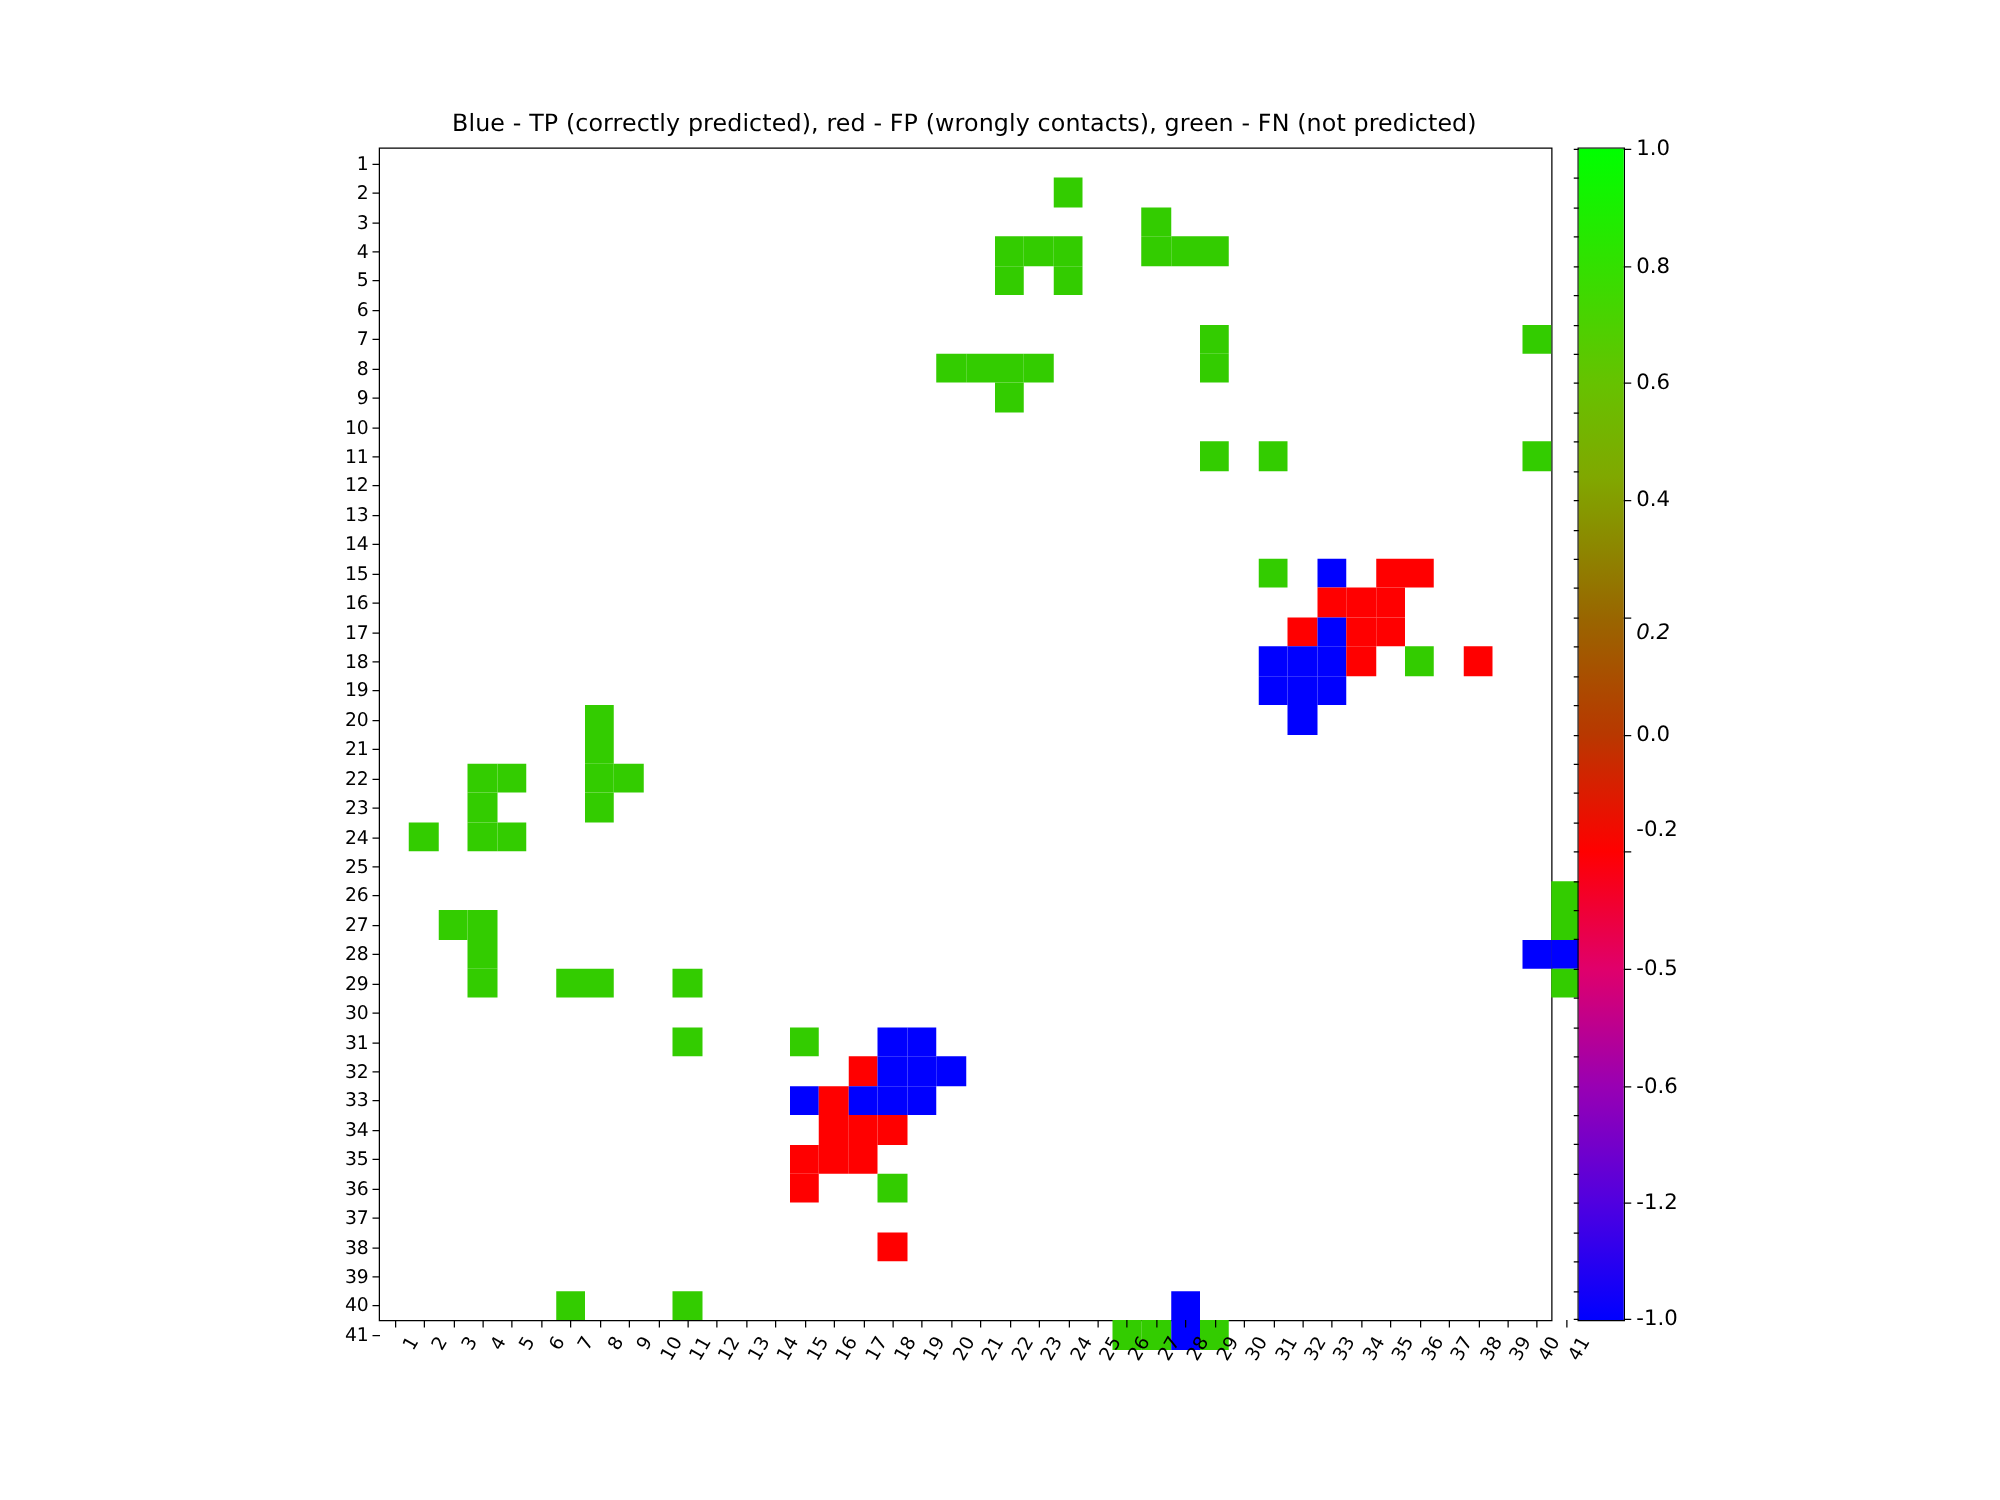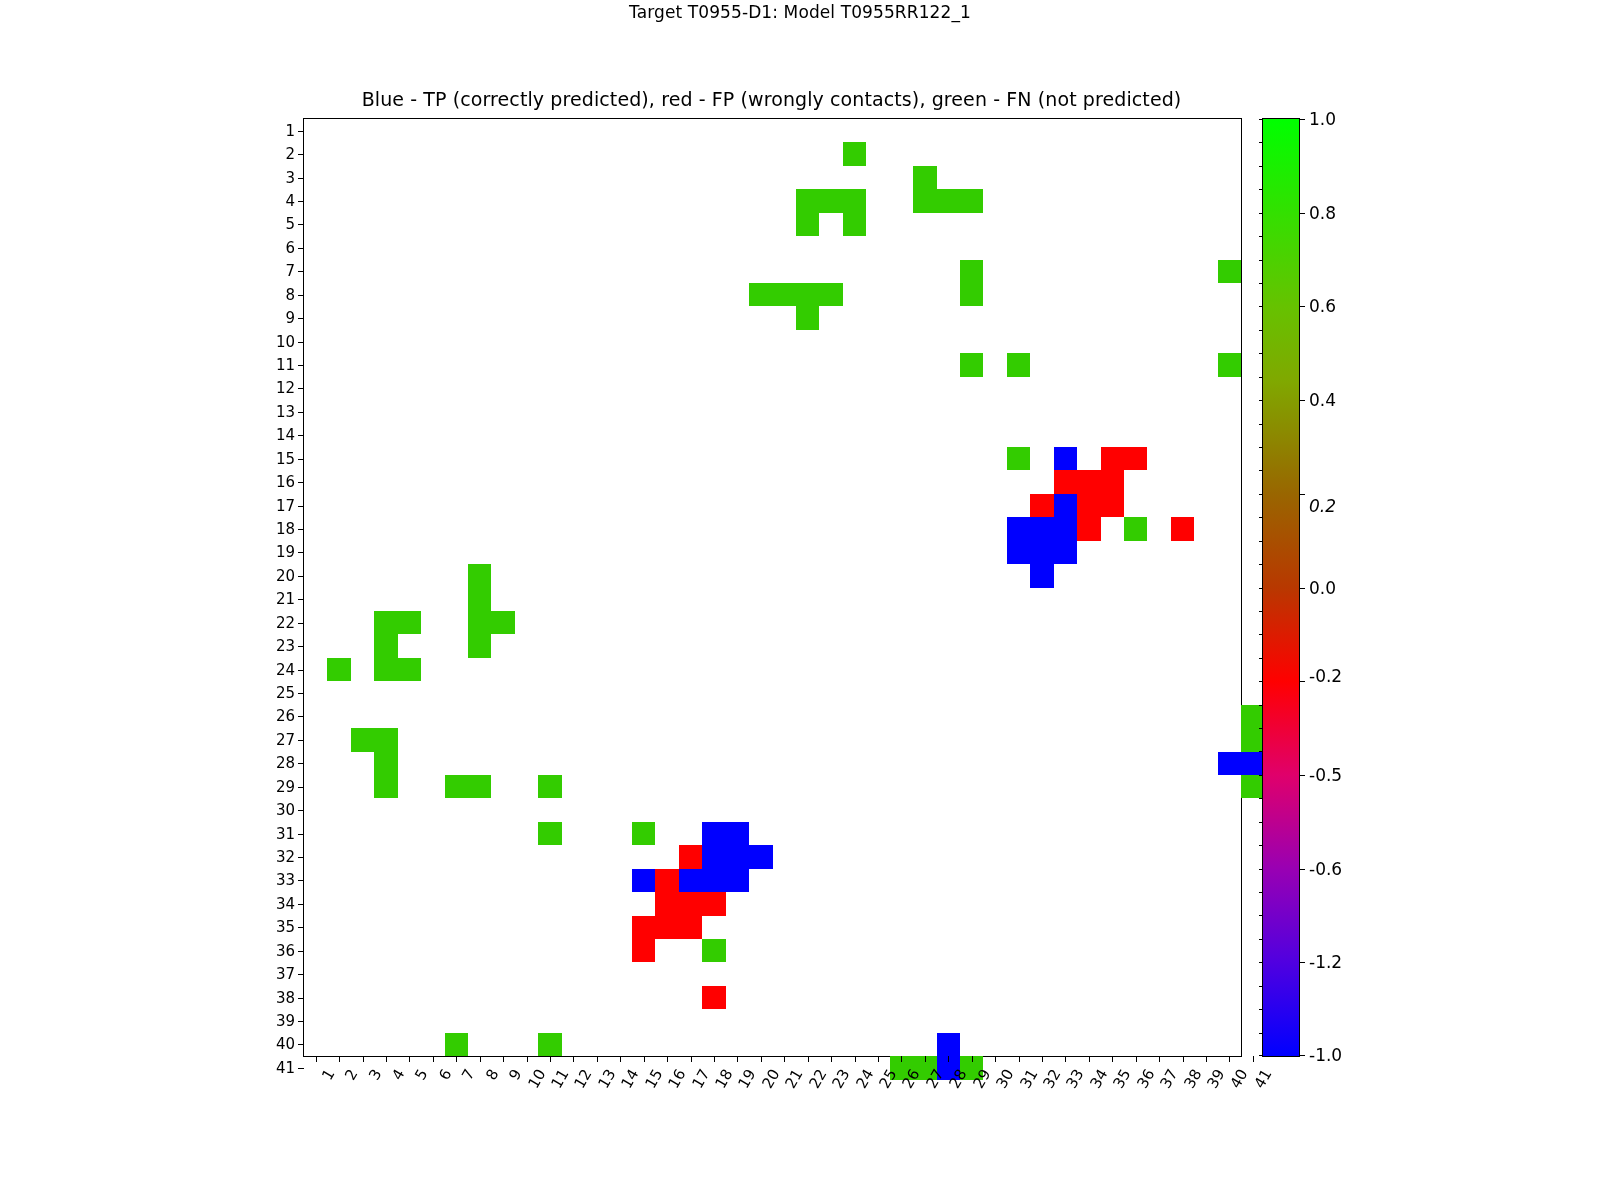--- a/index.html
+++ b/index.html
@@ -152,21 +152,20 @@
     font-size: 17px;
     white-space: nowrap;
   }
 </style>
 </head>
 <body>
 
 <div id="figure">
 
   <div id="suptitle-block">
-    <div class="suptitle" style="position:relative; top:0;">Target T0955-D1: Model T0955RR122_1</div>
   </div>
 
   <div id="axes-title">Blue - TP (correctly predicted), red - FP (wrongly contacts), green - FN (not predicted)</div>
 
   <div id="plot-frame">
     <div id="cell-layer">
         <div class="cell" style="left: 538.875px; top: 23.415px; background: rgb(51, 204, 0);"></div>
         <div class="cell" style="left: 609.165px; top: 46.845px; background: rgb(51, 204, 0);"></div>
         <div class="cell" style="left: 492.015px; top: 70.275px; background: rgb(51, 204, 0);"></div>
         <div class="cell" style="left: 515.445px; top: 70.275px; background: rgb(51, 204, 0);"></div>
@@ -440,21 +439,21 @@
         <div class="cbtick-label" style="top: 93.7px;">0.8</div>
         <div class="cbtick-mark" style="top: 187.4px;"></div>
         <div class="cbtick-label" style="top: 187.4px;">0.6</div>
         <div class="cbtick-mark" style="top: 281.1px;"></div>
         <div class="cbtick-label" style="top: 281.1px;">0.4</div>
         <div class="cbtick-mark" style="top: 374.8px;"></div>
         <div class="cbtick-label" style="top: 387px; font-style: italic;">0.2</div>
         <div class="cbtick-mark" style="top: 468.5px;"></div>
         <div class="cbtick-label" style="top: 468.5px;">0.0</div>
         <div class="cbtick-mark" style="top: 562.2px;"></div>
-        <div class="cbtick-label" style="top: 557px;">-0.2</div>
+        <div class="cbtick-label" style="top: 545px;">-0.2</div>
         <div class="cbtick-mark" style="top: 655.9px;"></div>
         <div class="cbtick-label" style="top: 655.9px;">-0.5</div>
         <div class="cbtick-mark" style="top: 749.6px;"></div>
         <div class="cbtick-label" style="top: 749.6px;">-0.6</div>
         <div class="cbtick-mark" style="top: 843.3px;"></div>
         <div class="cbtick-label" style="top: 843.3px;">-1.2</div>
         <div class="cbtick-mark" style="top: 936px;"></div>
         <div class="cbtick-label" style="top: 936px;">-1.0</div>
         <div class="cbtick-minor" style="top: 0px;"></div>
         <div class="cbtick-minor" style="top: 23.425px;"></div>

